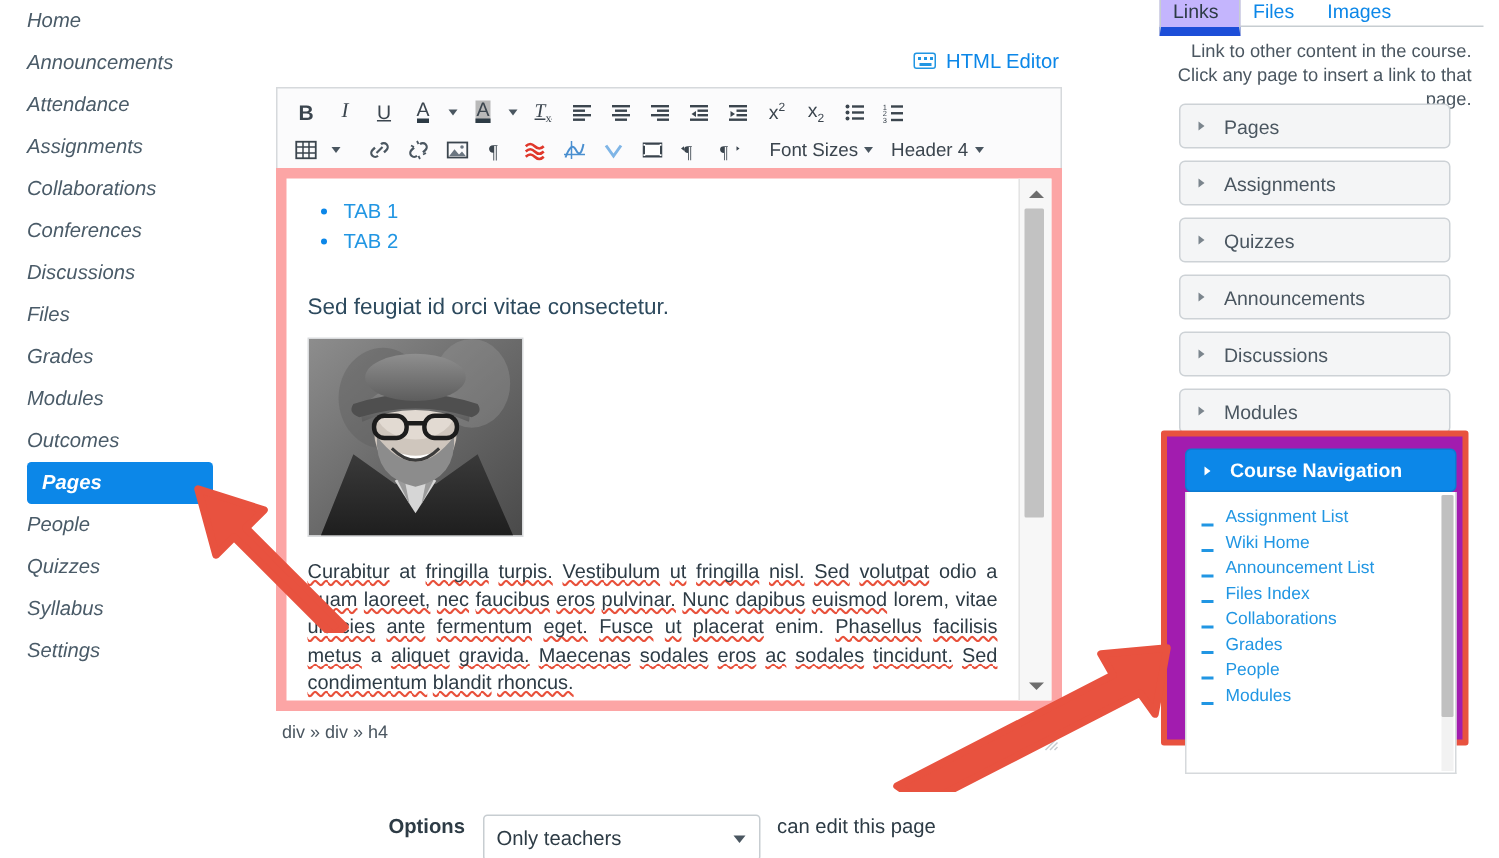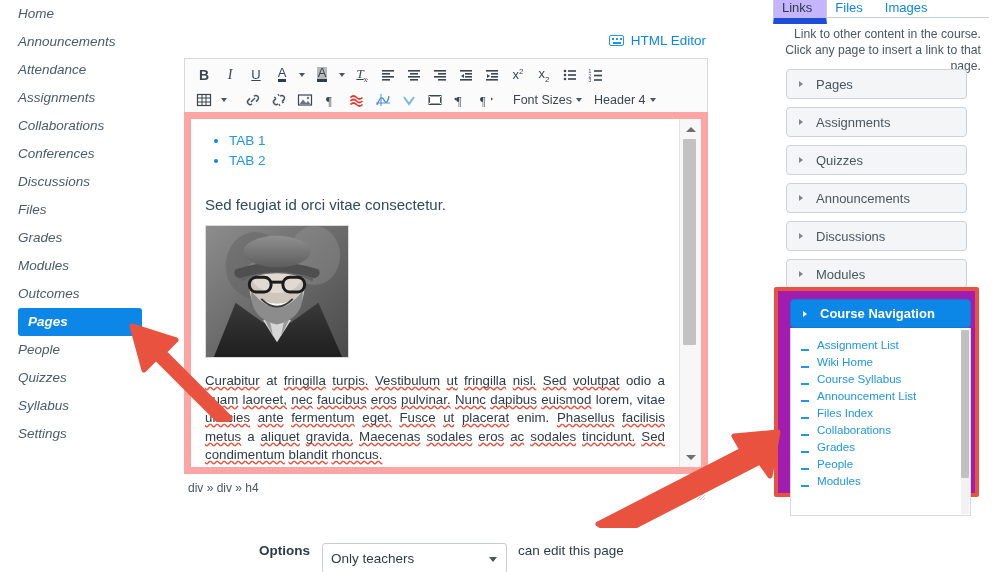--- a/index.html
+++ b/index.html
@@ -764,24 +764,20 @@
           <div class="cn-item">
             <span class="cn-dash"></span>
             <span>Assignment List</span>
           </div>
           <div class="cn-item">
             <span class="cn-dash"></span>
             <span>Wiki Home</span>
           </div>
           <div class="cn-item">
             <span class="cn-dash"></span>
-            <span>Course Syllabus</span>
-          </div>
-          <div class="cn-item">
-            <span class="cn-dash"></span>
             <span>Announcement List</span>
           </div>
           <div class="cn-item">
             <span class="cn-dash"></span>
             <span>Files Index</span>
           </div>
           <div class="cn-item">
             <span class="cn-dash"></span>
             <span>Collaborations</span>
           </div>

